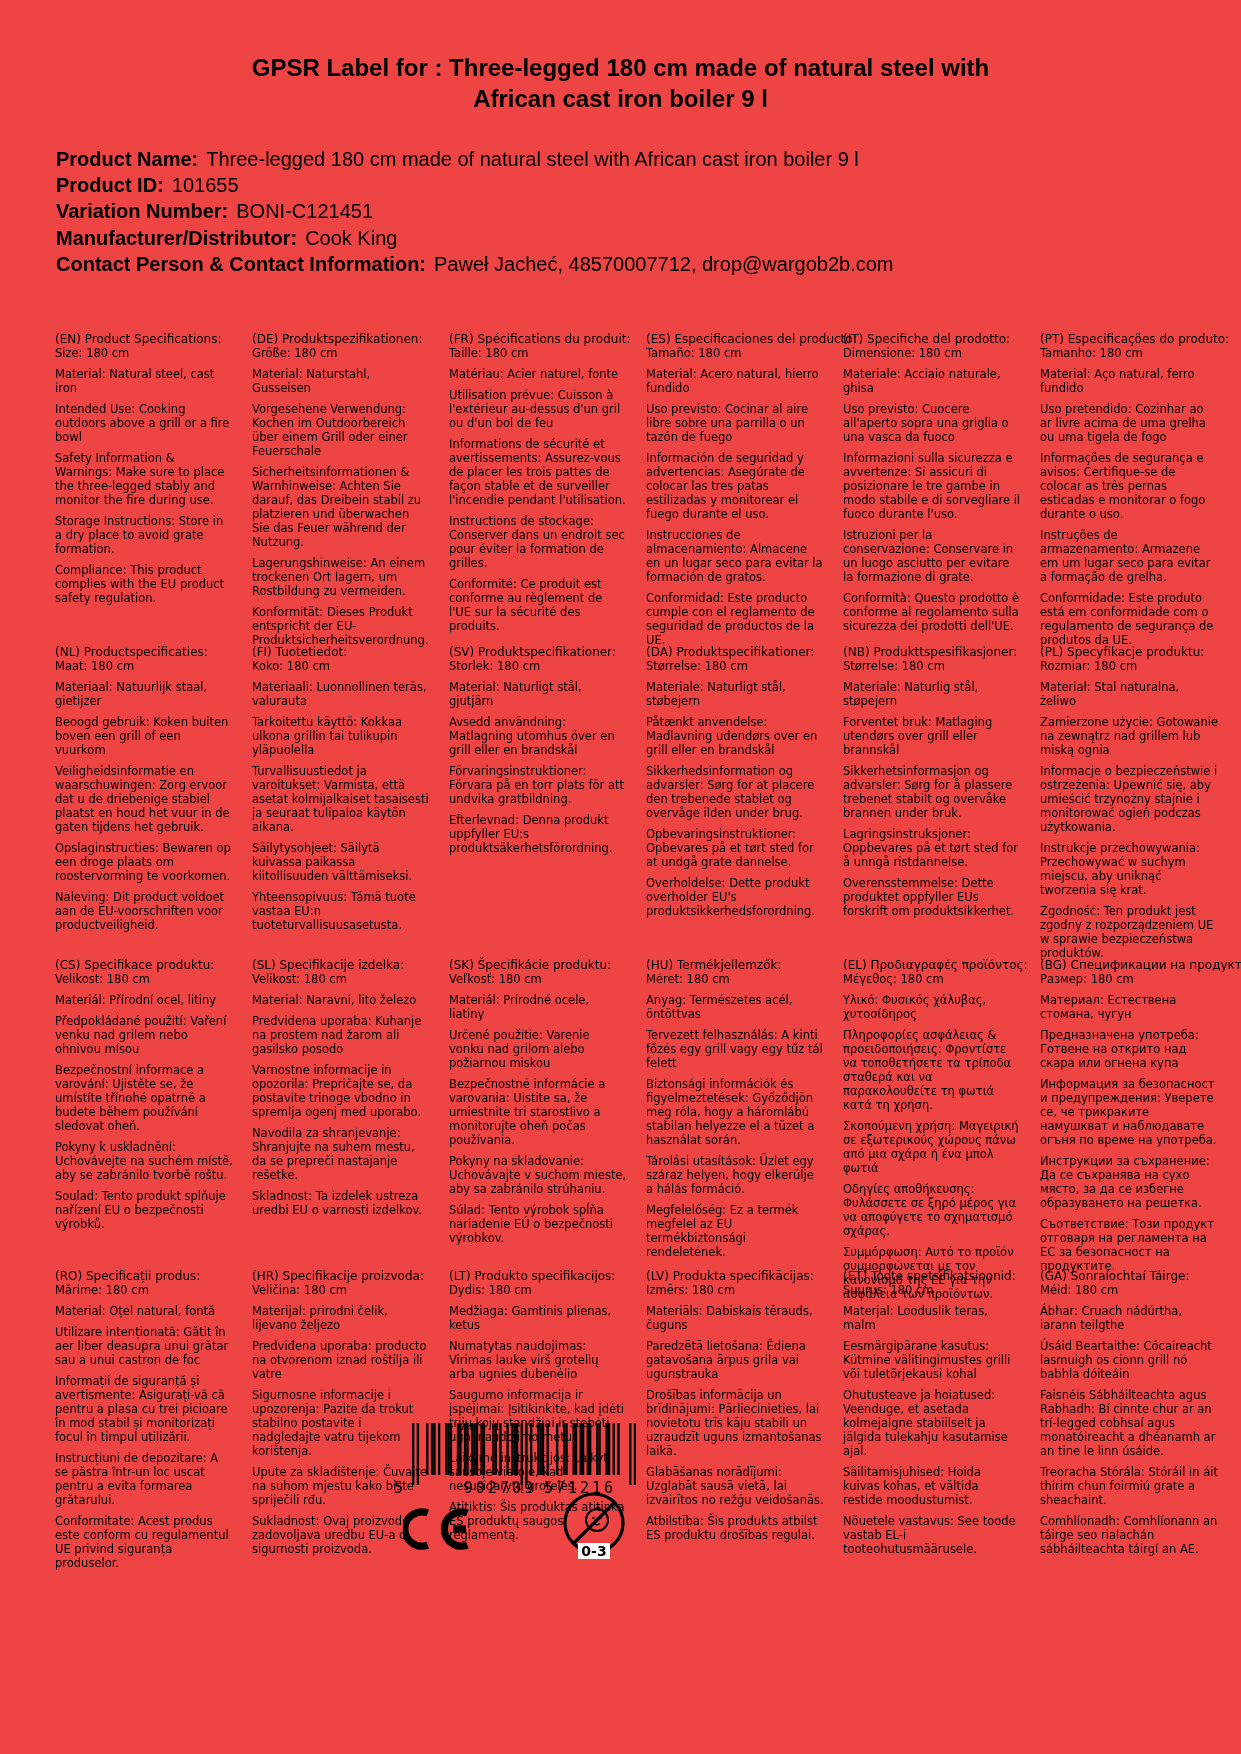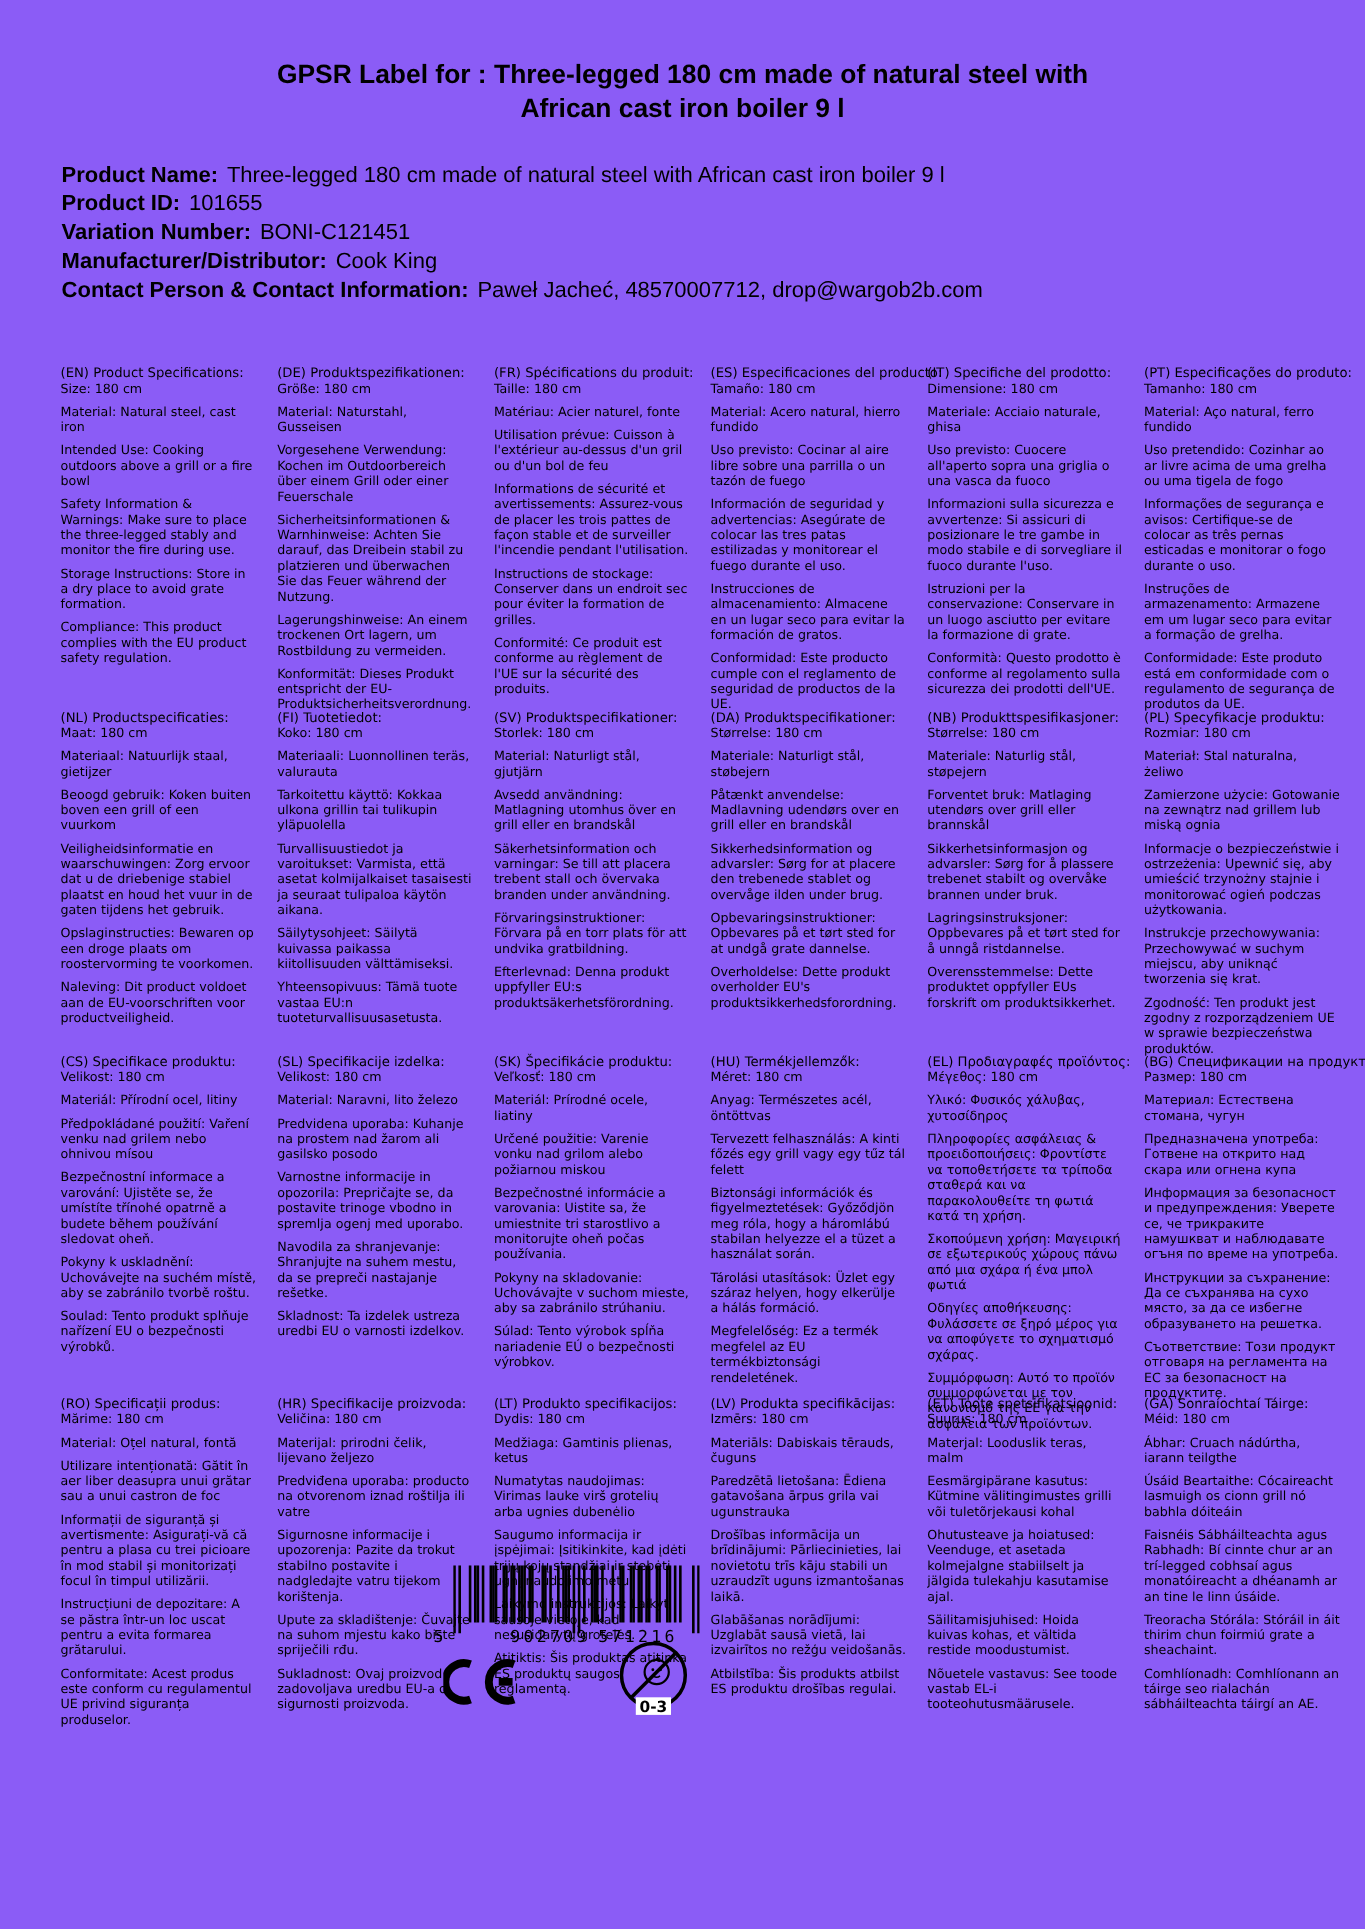--- a/index.html
+++ b/index.html
@@ -1,17 +1,17 @@
 <!DOCTYPE html>
 <html><head>
 <meta charset="utf-8">
 <style>
   html,body { margin:0; padding:0; background:#ffffff; }
   .page {
-    position:relative; width:1241px; height:1754px; background:#8b5cf6;
+    position:relative; width:1241px; height:1754px; background:#ef4444;
     color:#000; font-family:"DejaVu Sans", sans-serif; overflow:hidden;
   }
   .title {
     position:absolute; top:52px; left:0; right:0; text-align:center;
     font-family:"Liberation Sans", sans-serif; font-weight:bold;
     font-size:24px; line-height:1.3;
   }
   .info { position:absolute; top:146px; left:56px; right:56px;
     font-family:"Liberation Sans", sans-serif; font-size:20px; line-height:1.31; }
   .info-row { white-space:nowrap; }
@@ -133,21 +133,20 @@
         <p class="spec-line">Tarkoitettu käyttö: Kokkaa ulkona grillin tai tulikupin yläpuolella</p>
         <p class="spec-line">Turvallisuustiedot ja varoitukset: Varmista, että asetat kolmijalkaiset tasaisesti ja seuraat tulipaloa käytön aikana.</p>
         <p class="spec-line">Säilytysohjeet: Säilytä kuivassa paikassa kiitollisuuden välttämiseksi.</p>
         <p class="spec-line">Yhteensopivuus: Tämä tuote vastaa EU:n tuoteturvallisuusasetusta.</p>
       </div>
       <div class="spec-block">
         <div class="spec-header">(SV) Produktspecifikationer:</div>
         <p class="spec-line">Storlek: 180 cm</p>
         <p class="spec-line">Material: Naturligt stål, gjutjärn</p>
         <p class="spec-line">Avsedd användning: Matlagning utomhus över en grill eller en brandskål</p>
-        <p class="spec-line">Säkerhetsinformation och varningar: Se till att placera trebent stall och övervaka branden under användning.</p>
         <p class="spec-line">Förvaringsinstruktioner: Förvara på en torr plats för att undvika gratbildning.</p>
         <p class="spec-line">Efterlevnad: Denna produkt uppfyller EU:s produktsäkerhetsförordning.</p>
       </div>
       <div class="spec-block">
         <div class="spec-header">(DA) Produktspecifikationer:</div>
         <p class="spec-line">Størrelse: 180 cm</p>
         <p class="spec-line">Materiale: Naturligt stål, støbejern</p>
         <p class="spec-line">Påtænkt anvendelse: Madlavning udendørs over en grill eller en brandskål</p>
         <p class="spec-line">Sikkerhedsinformation og advarsler: Sørg for at placere den trebenede stablet og overvåge ilden under brug.</p>
         <p class="spec-line">Opbevaringsinstruktioner: Opbevares på et tørt sted for at undgå grate dannelse.</p>

